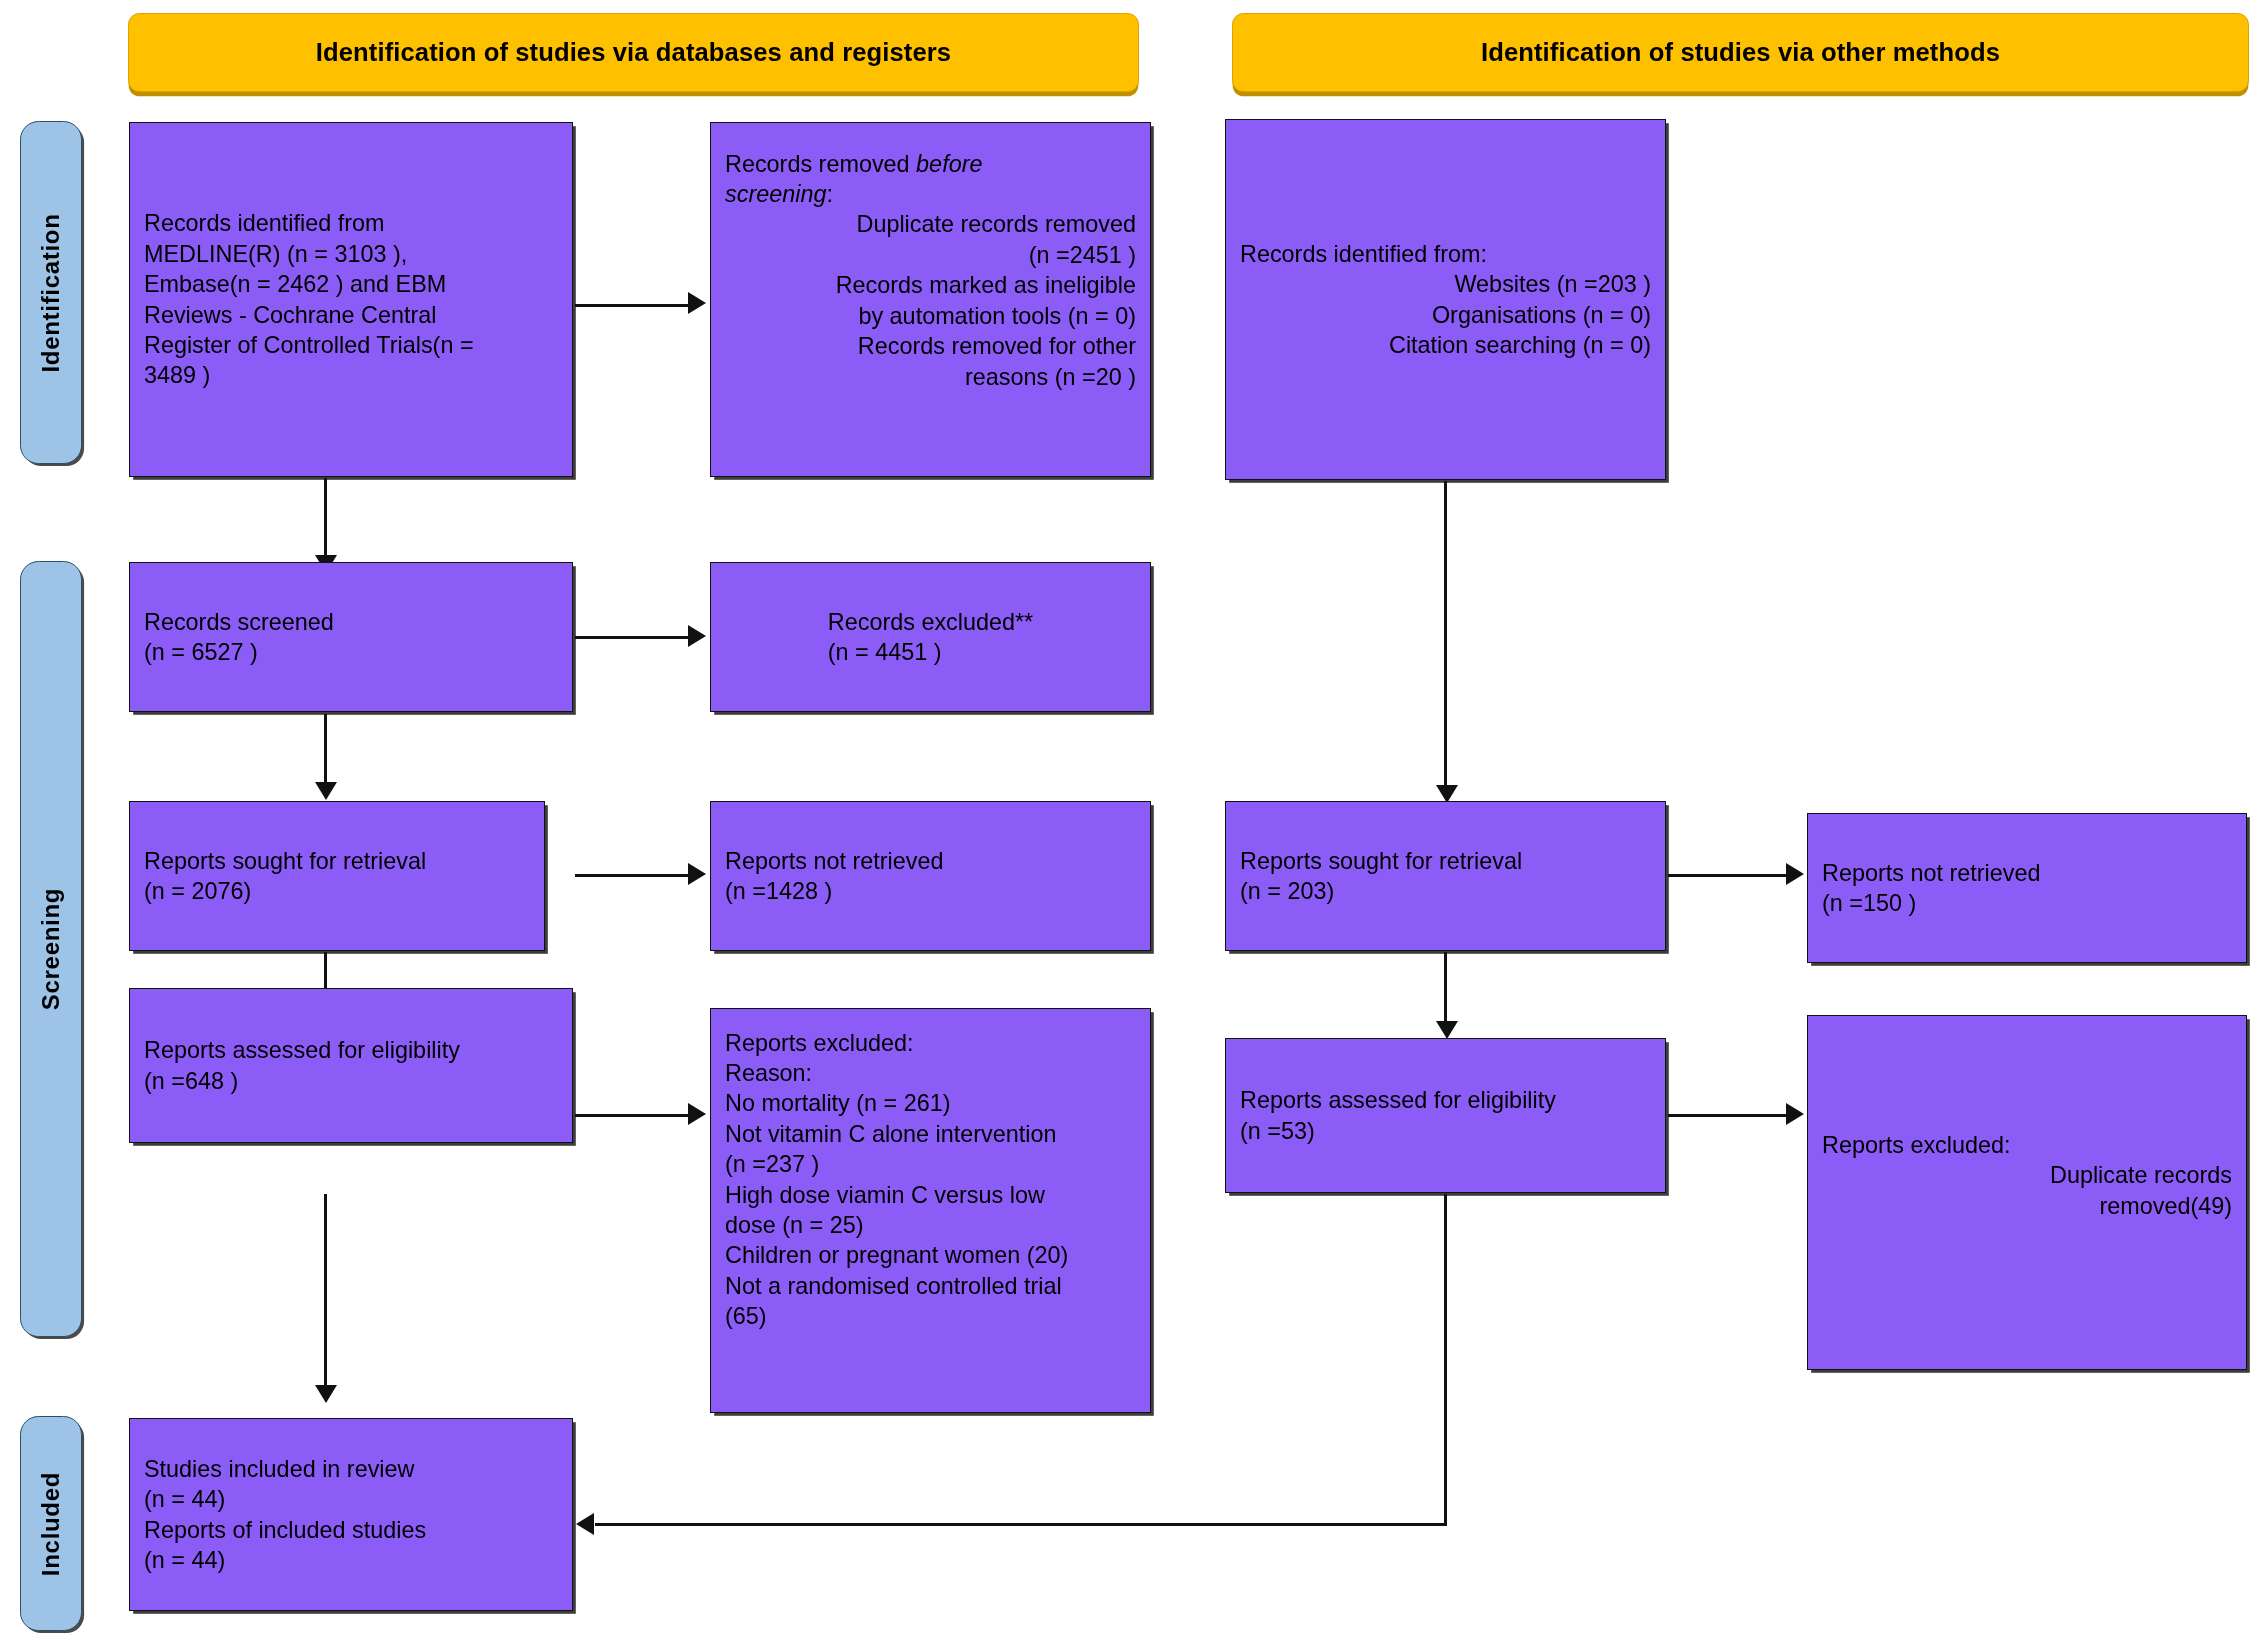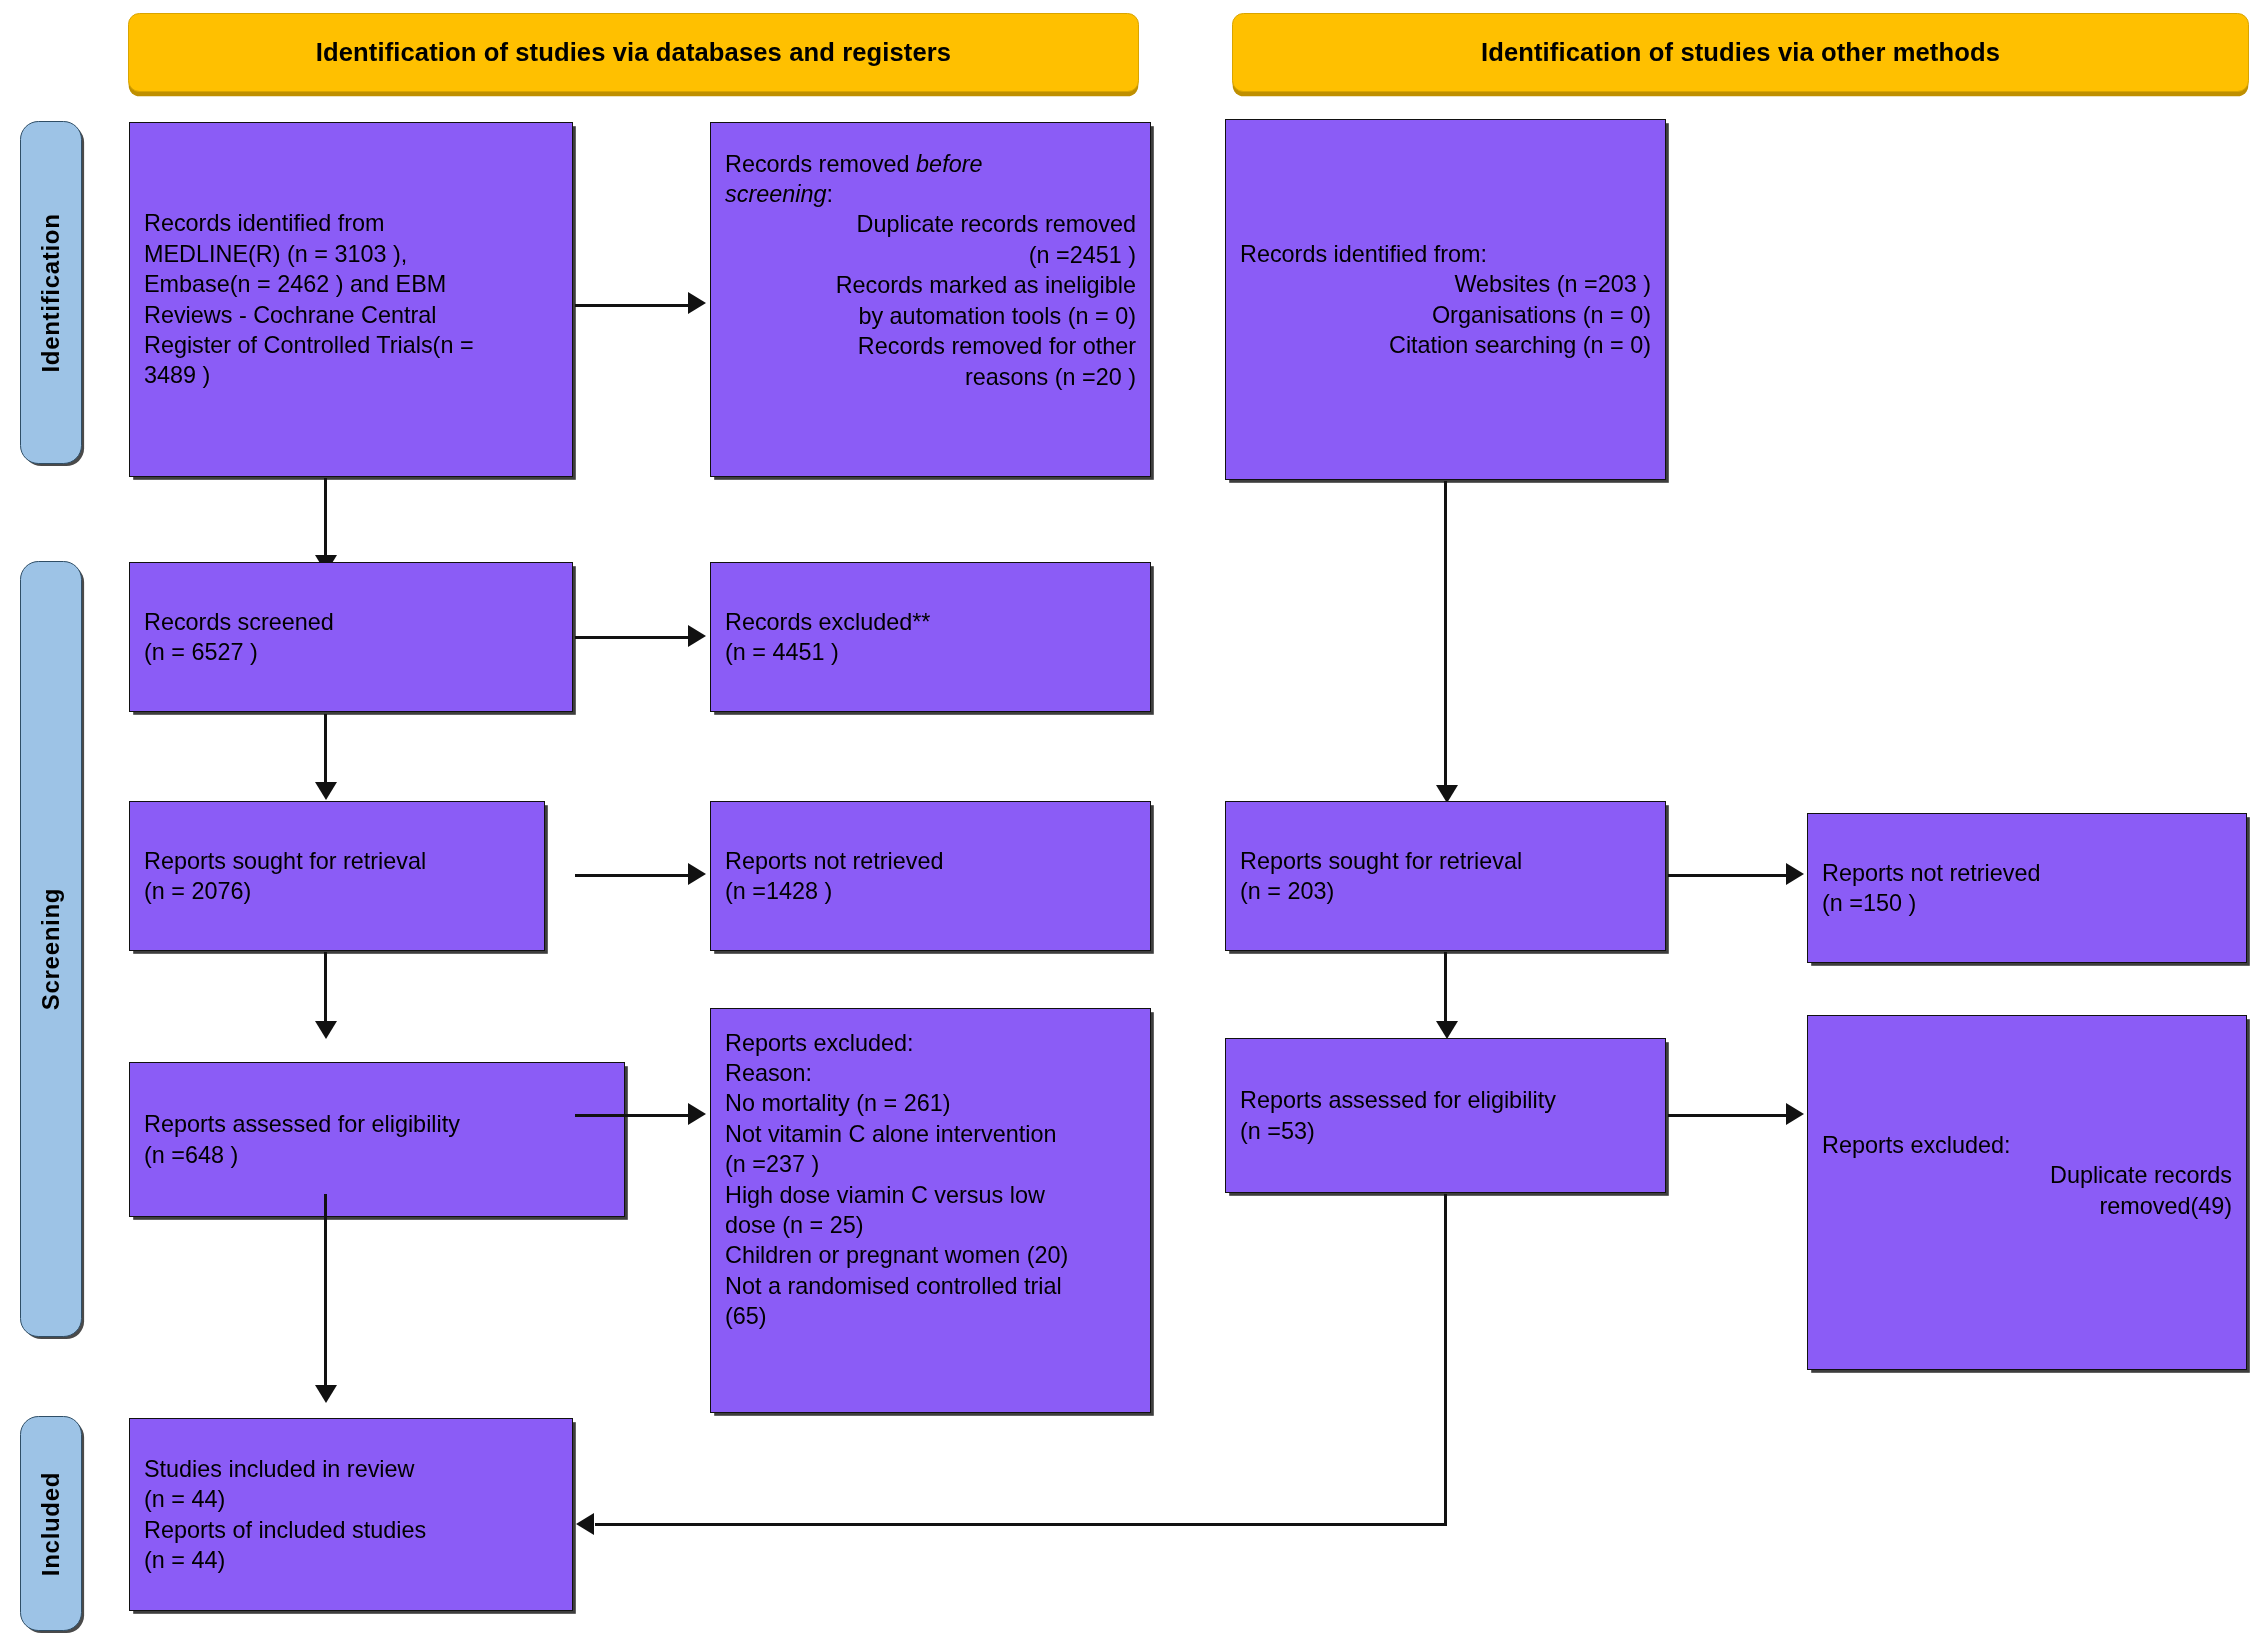--- a/index.html
+++ b/index.html
@@ -151,21 +151,21 @@
   <div class="vline" style="left:324px; top:478px; height:85px;"></div>
   <div class="arrow-d" style="left:315px; top:555px;"></div>
 
   <div class="vline" style="left:1444px; top:481px; height:312px;"></div>
   <div class="arrow-d" style="left:1436px; top:785px;"></div>
 
   <div class="box" style="left:129px; top:562px; width:444px; height:150px;">
     <p><span>Records screened</span>
 <span>(n = 6527 )</span></p>
   </div>
-  <div class="box" style="left:710px; top:562px; width:441px; height:150px;">
+  <div class="box" style="left:710px; top:562px; width:441px; height:150px;align-items:center;">
     <p><span>Records excluded**</span>
 <span>(n = 4451 )</span></p>
   </div>
   <div class="hline" style="left:575px; top:636px; width:116px;"></div>
   <div class="arrow-r" style="left:688px; top:625px;"></div>
 
   <div class="vline" style="left:324px; top:714px; height:77px;"></div>
   <div class="arrow-d" style="left:315px; top:782px;"></div>
 
   <div class="box" style="left:129px; top:801px; width:416px; height:150px;">
@@ -189,21 +189,21 @@
   </div>
   <div class="hline" style="left:1668px; top:874px; width:121px;"></div>
   <div class="arrow-r" style="left:1786px; top:863px;"></div>
 
   <div class="vline" style="left:324px; top:952px; height:77px;"></div>
   <div class="arrow-d" style="left:315px; top:1021px;"></div>
 
   <div class="vline" style="left:1444px; top:952px; height:77px;"></div>
   <div class="arrow-d" style="left:1436px; top:1021px;"></div>
 
-  <div class="box" style="left:129px; top:1062px; width:496px; height:155px;">
+  <div class="box" style="left:129px; top:988px; width:444px; height:155px;">
     <p><span>Reports assessed for eligibility</span>
 <span>(n =648 )</span></p>
   </div>
 
   <div class="box topalign" style="left:710px; top:1008px; width:441px; height:405px; padding-top:18.5px;">
     <p><span>Reports excluded:</span>
 <span>Reason:</span>
 <span>No mortality (n = 261)</span>
 <span>Not vitamin C alone intervention</span>
 <span>(n =237 )</span>

